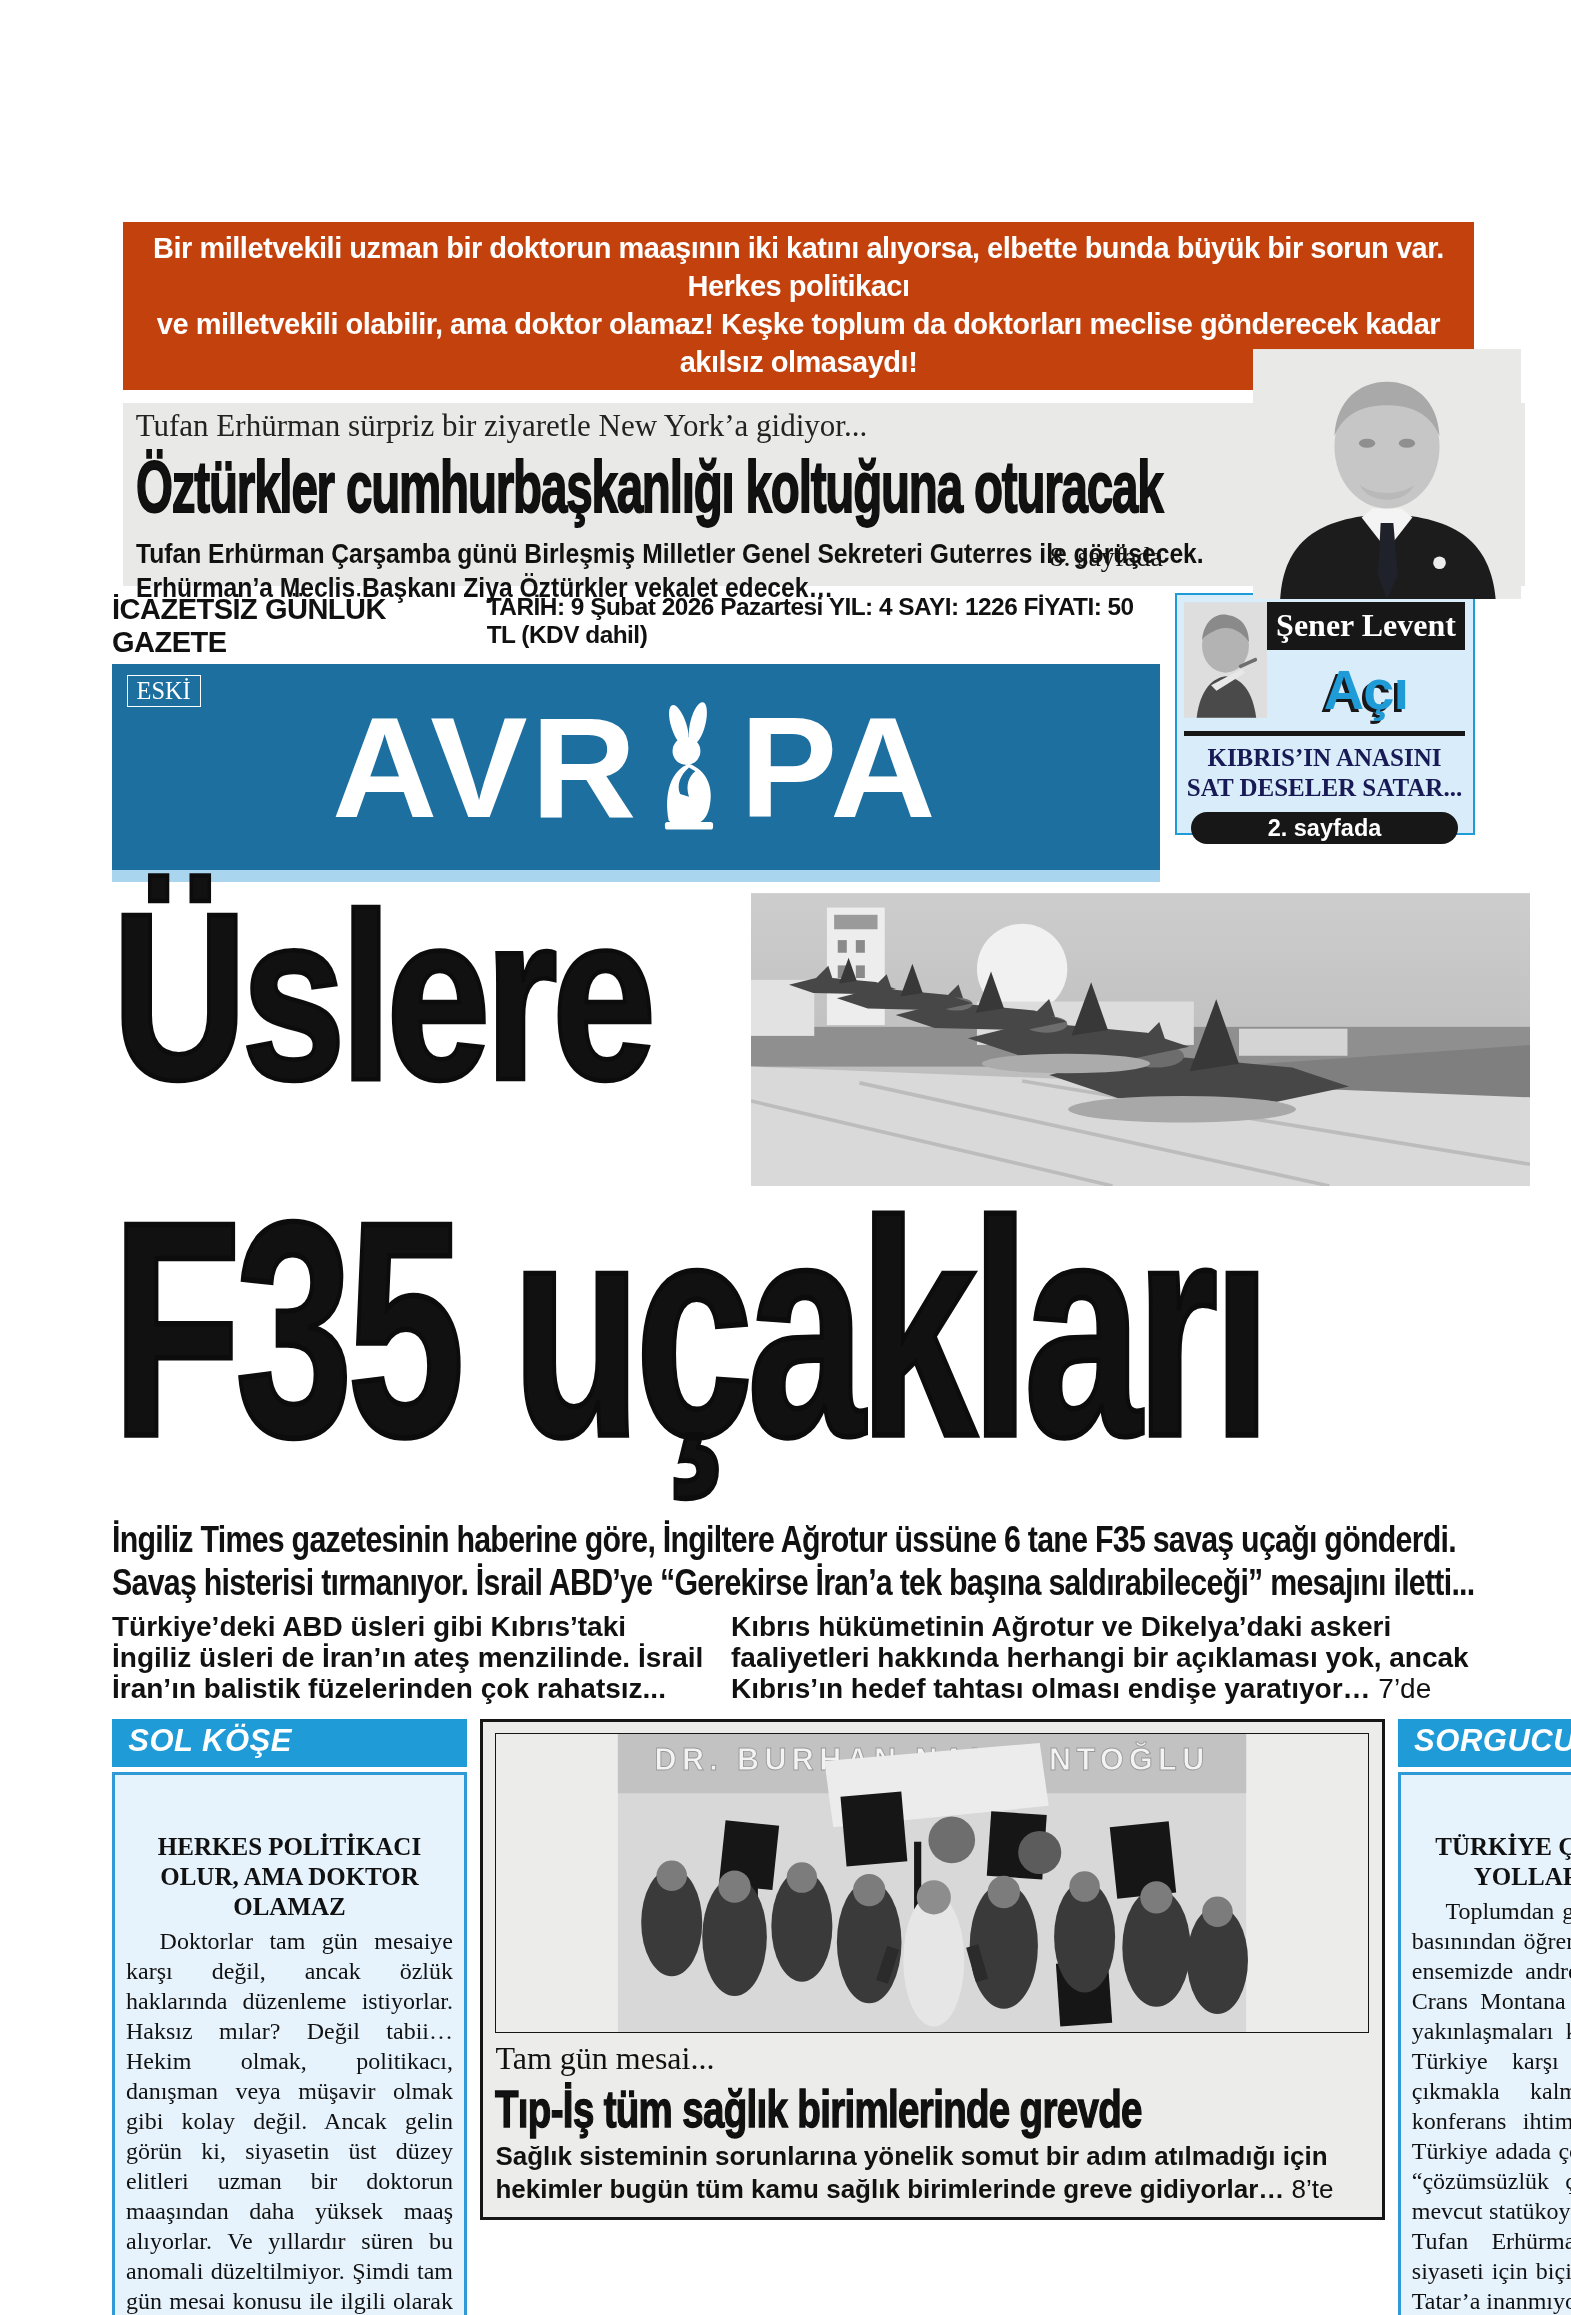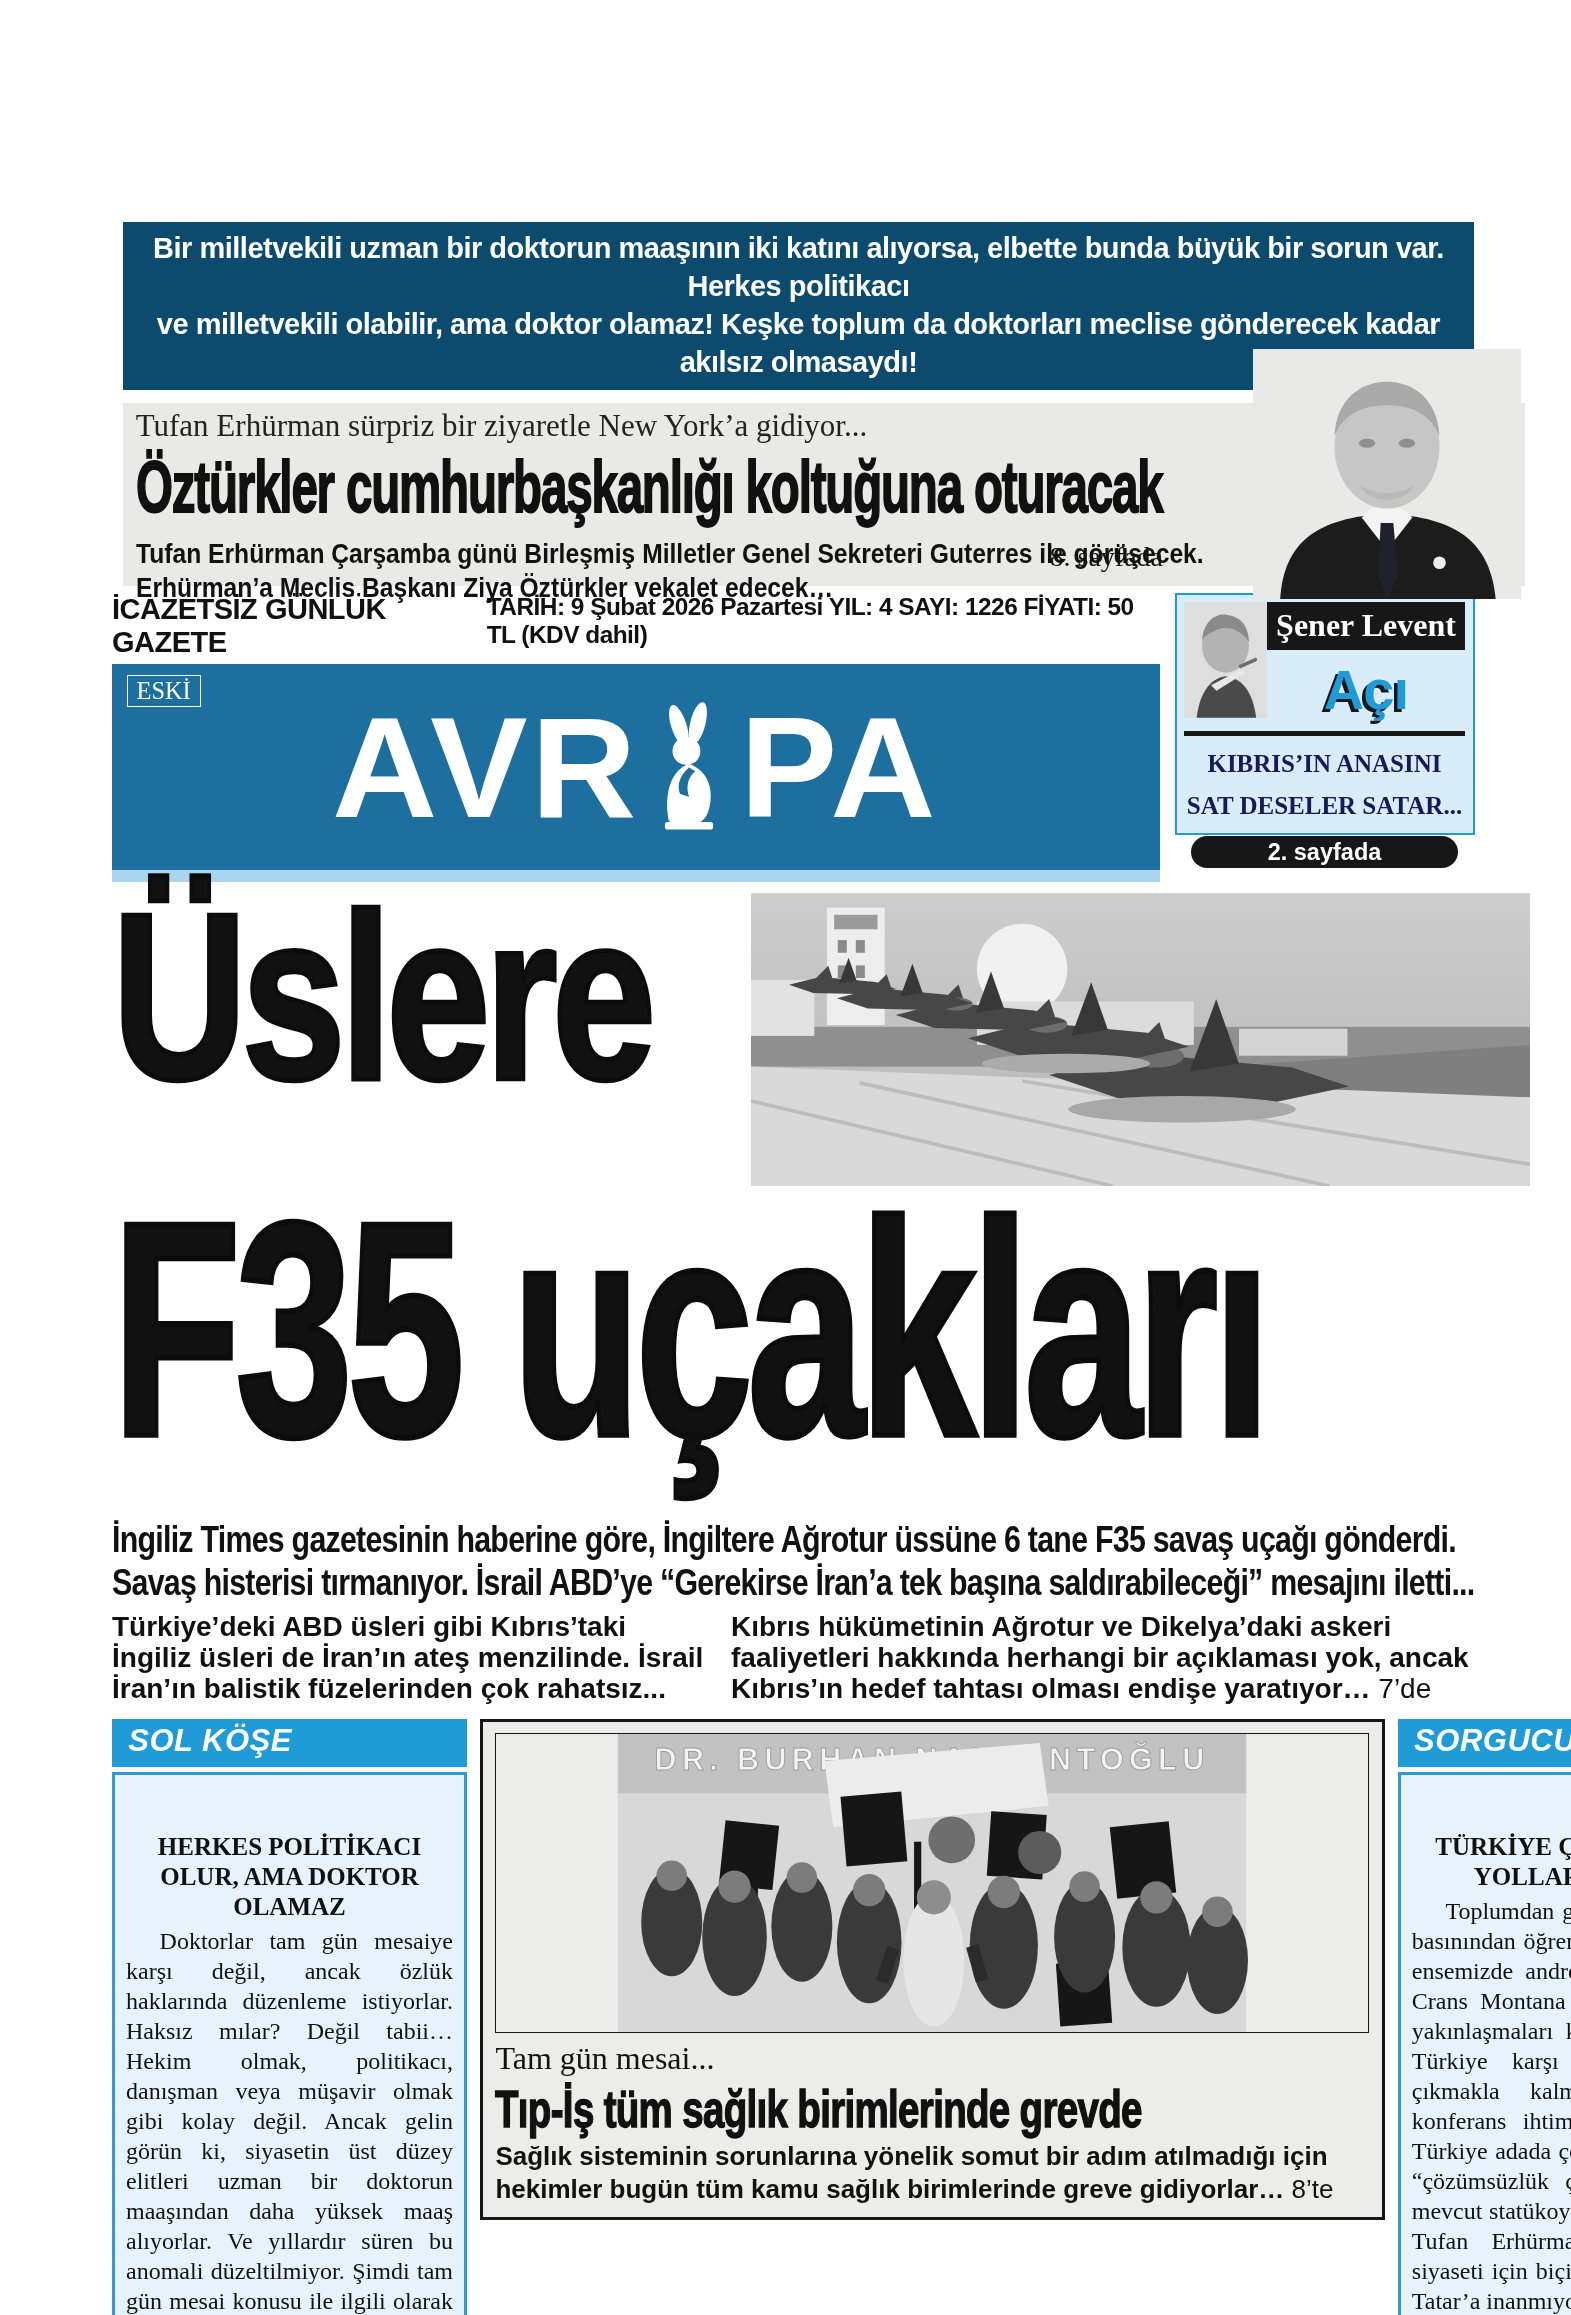--- a/index.html
+++ b/index.html
@@ -4,21 +4,21 @@
 <style>
   * { margin:0; padding:0; box-sizing:border-box; }
   html,body { width:1571px; height:2316px; background:#ffffff; overflow:hidden;
     font-family:"Liberation Sans", sans-serif; color:#111; }
   .content { position:absolute; left:112px; top:222px; width:1418px; }
 
   
   .cond { display:inline-block; white-space:nowrap; transform-origin:0 50%; }
 
   
-  .top-banner { margin-left:11px; width:1351px; background:#0c4a6e; color:#fff;
+  .top-banner { margin-left:11px; width:1351px; background:#c2410c; color:#fff;
     text-align:center; font-weight:bold; font-size:29px; line-height:38px;
     padding:7.2px 9px 9px; letter-spacing:-0.5px; }
 
   
   .story1 { position:relative; margin:12.7px 0 0 11px; width:1402px; height:183px;
     background:#e9e9e7; padding:5.4px 12.7px; z-index:2; }
   .story1-kicker { font-family:"Liberation Serif",serif; font-size:31px; color:#222; }
   .story1-headline { font-size:72px; font-weight:bold; letter-spacing:-1.8px;
     transform:scaleX(.66); -webkit-text-stroke:1.8px #0e0e0e; margin-top:1.8px; }
   .story1-sub { font-size:28px; font-weight:bold; line-height:34px; margin-top:9px; }
@@ -47,21 +47,21 @@
     padding:7.2px; position:relative; height:242px; }
   .cb-top { display:flex; }
   .cb-photo { width:83px; height:116px; flex:0 0 83px; }
   .cb-right { flex:1; }
   .cb-namebar { background:#171717; color:#fff; font-family:"Liberation Serif",serif;
     font-weight:bold; font-size:32px; text-align:center; padding:4.5px 0 6.3px; }
   .cb-column { text-align:center; font-size:56px; font-weight:bold; color:#1f9bd8;
     text-shadow:-3.6px 2.7px 0 #18181a; margin-top:7.2px; letter-spacing:-0.9px; }
   .cb-rule { height:4.5px; background:#171717; margin:9px 0 7.2px; }
   .cb-teaser { font-family:"Liberation Serif",serif; font-weight:bold; color:#181a55;
-    font-size:25px; text-align:center; line-height:42px; }
+    font-size:25px; text-align:center; line-height:30px; }
   .cb-pill { background:#171717; color:#fff; font-weight:bold; font-size:23.5px;
     text-align:center; border-radius:16.3px; margin:9px 7.2px 0; padding:2.7px 0; }
 
   
   .main-row { display:flex; margin-top:11px; }
   .main-left { width:639px; flex:0 0 639px; }
   .lead { font-size:38px; font-weight:bold; line-height:42px; }
   .lead .cond { transform:scaleX(.82); letter-spacing:-0.9px; }
   .jets-photo { width:780px; height:293px; flex:1; }
   .hl1 { height:177px; margin-top:12.7px; }

